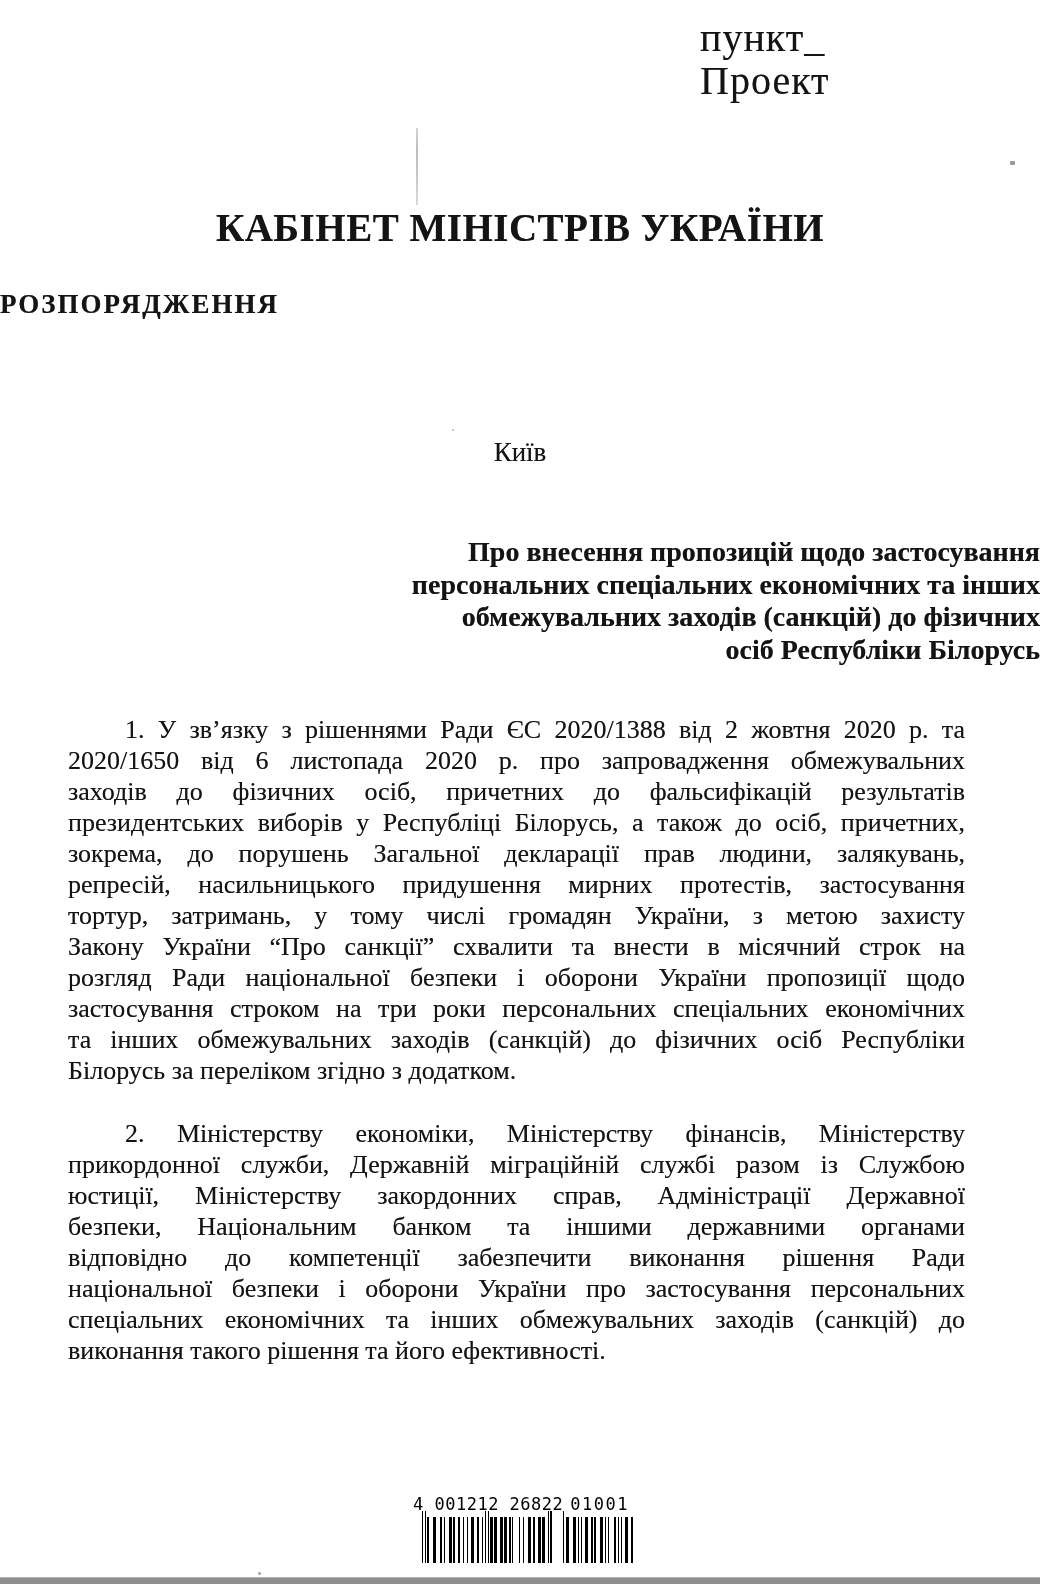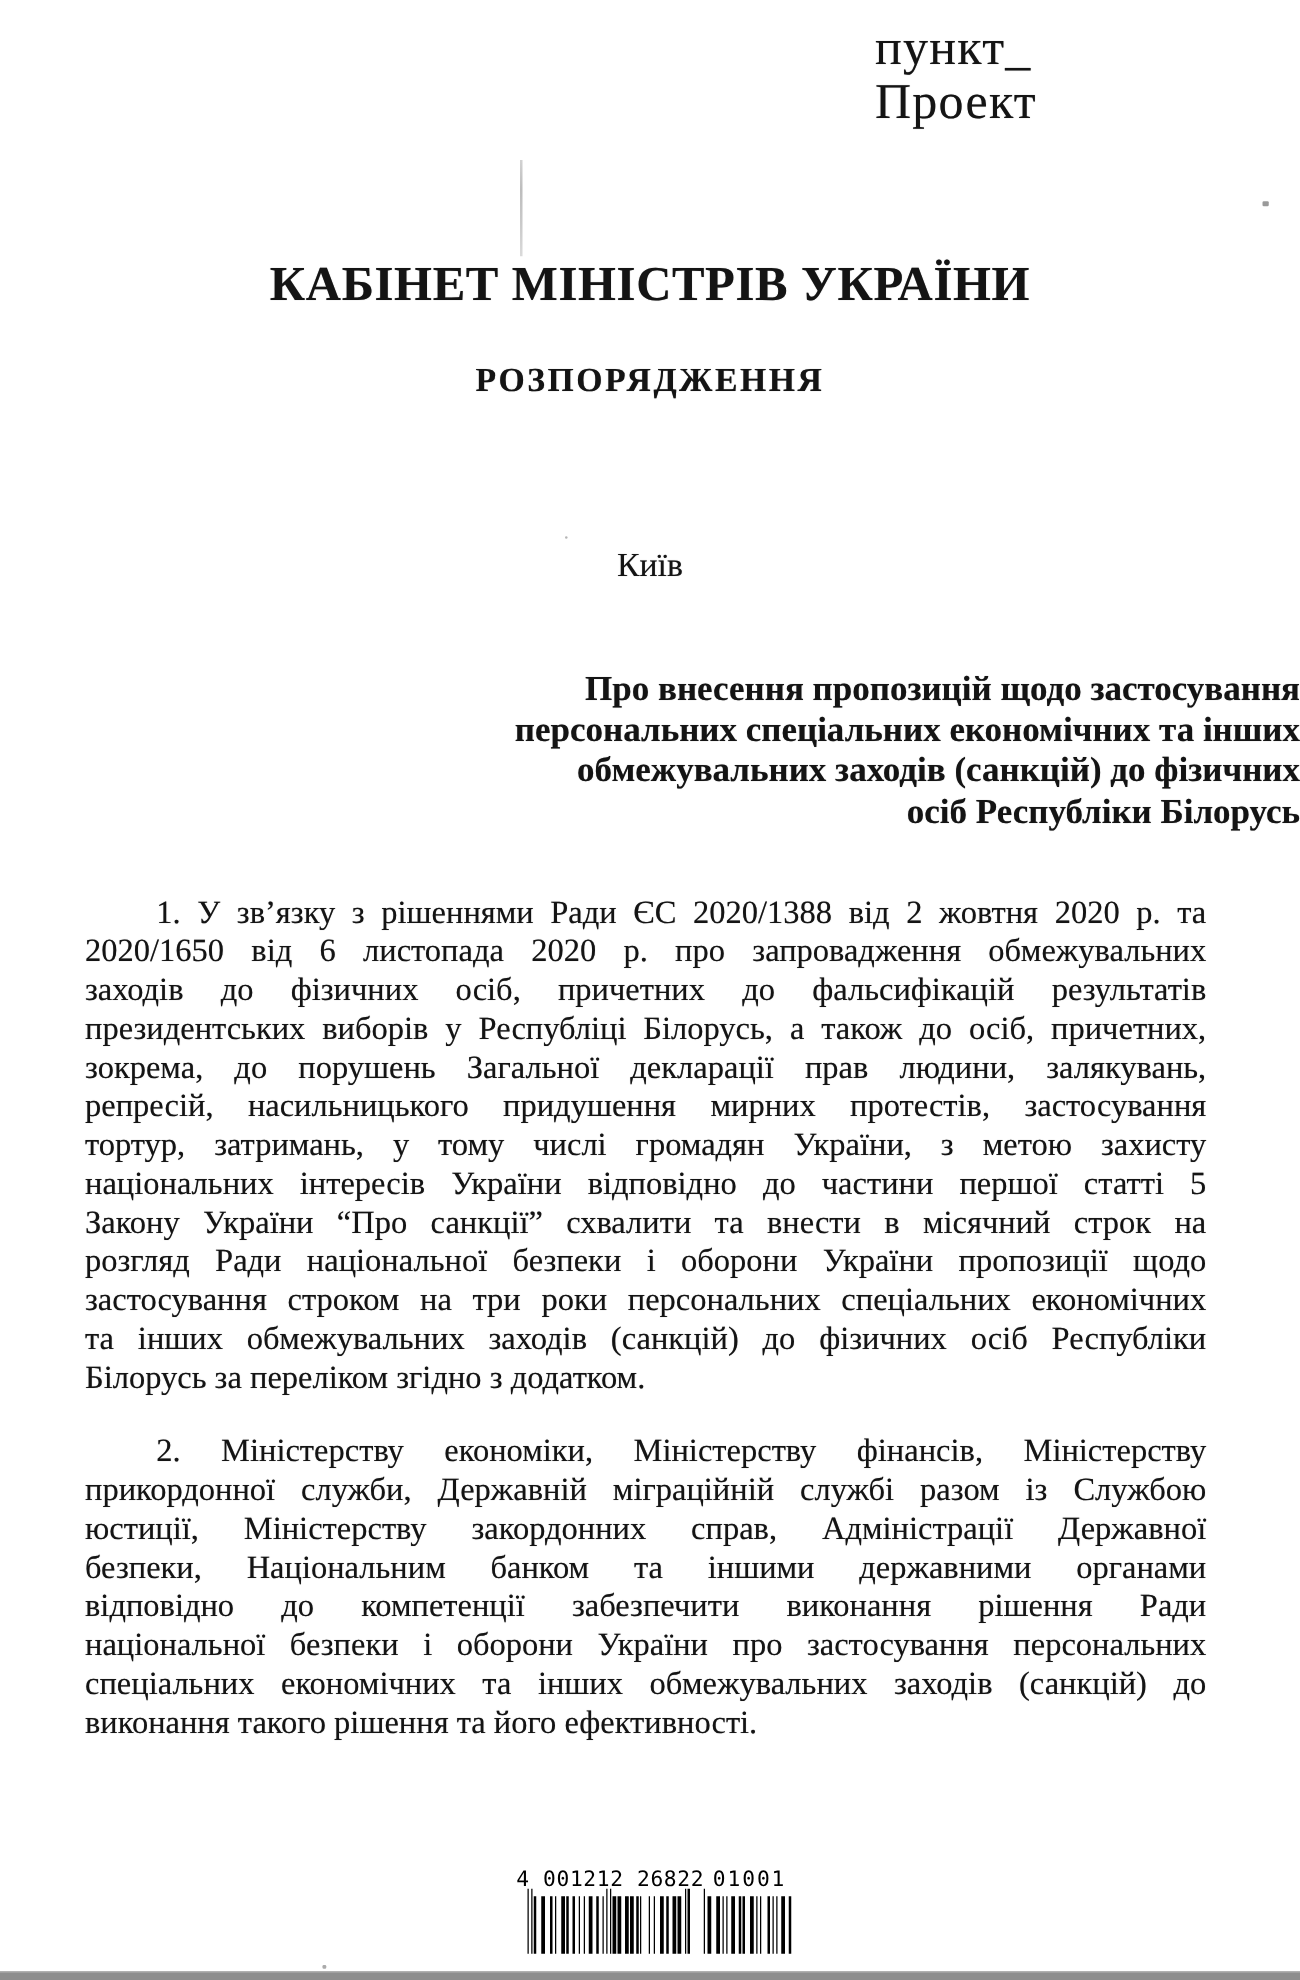--- a/index.html
+++ b/index.html
@@ -33,21 +33,21 @@
     text-align: center;
     font-weight: bold;
     font-size: 39px;
     letter-spacing: 0.5px;
     white-space: nowrap;
   }
   .doc-type {
     position: absolute;
     top: 289px; left: 0;
     width: 100%;
-    text-align: center;
+    text-align: left;
     font-weight: bold;
     font-size: 27px;
     letter-spacing: 2px;
   }
   .date-line {
     position: absolute;
     top: 357px; left: 0;
     width: 100%;
     height: 34px;
     font-size: 27px;
@@ -75,21 +75,21 @@
 
   
   .para {
     position: absolute;
     left: 68px;
     width: 897px;
     font-size: 26px;
     line-height: 31px;
   }
   .para1 { top: 714px; }
-  .para2 { top: 1145px; }
+  .para2 { top: 1118px; }
   .pline { display: block; }
   .pline.j { text-align: justify; text-align-last: justify; }
   .pline.last { text-align: left; }
   .pline.first { text-indent: 57px; }
 
   
   .barcode-label {
     position: absolute;
     left: 413px;
     top: 1494px;
@@ -160,21 +160,20 @@
   </div>
 
   <div class="para para1">
     <div class="pline j first">1. У зв’язку з рішеннями Ради ЄС 2020/1388 від 2 жовтня 2020 р. та</div>
     <div class="pline j">2020/1650 від 6 листопада 2020 р. про запровадження обмежувальних</div>
     <div class="pline j">заходів до фізичних осіб, причетних до фальсифікацій результатів</div>
     <div class="pline j">президентських виборів у Республіці Білорусь, а також до осіб, причетних,</div>
     <div class="pline j">зокрема, до порушень Загальної декларації прав людини, залякувань,</div>
     <div class="pline j">репресій, насильницького придушення мирних протестів, застосування</div>
     <div class="pline j">тортур, затримань, у тому числі громадян України, з метою захисту</div>
-    <div class="pline j">національних інтересів України відповідно до частини першої статті 5</div>
     <div class="pline j">Закону України “Про санкції” схвалити та внести в місячний строк на</div>
     <div class="pline j">розгляд Ради національної безпеки і оборони України пропозиції щодо</div>
     <div class="pline j">застосування строком на три роки персональних спеціальних економічних</div>
     <div class="pline j">та інших обмежувальних заходів (санкцій) до фізичних осіб Республіки</div>
     <div class="pline last">Білорусь за переліком згідно з додатком.</div>
   </div>
 
   <div class="para para2">
     <div class="pline j first">2. Міністерству економіки, Міністерству фінансів, Міністерству</div>
     <div class="pline j">прикордонної служби, Державній міграційній службі разом із Службою</div>

